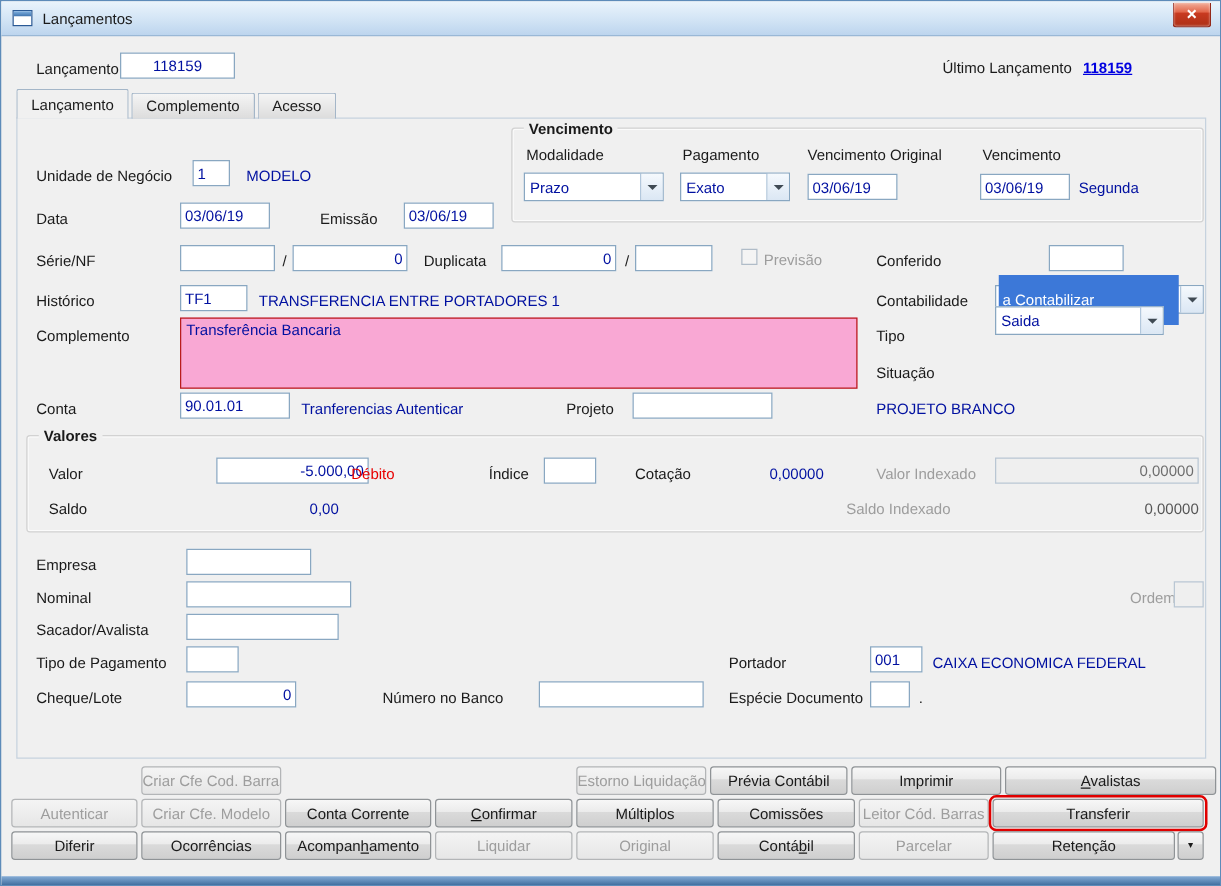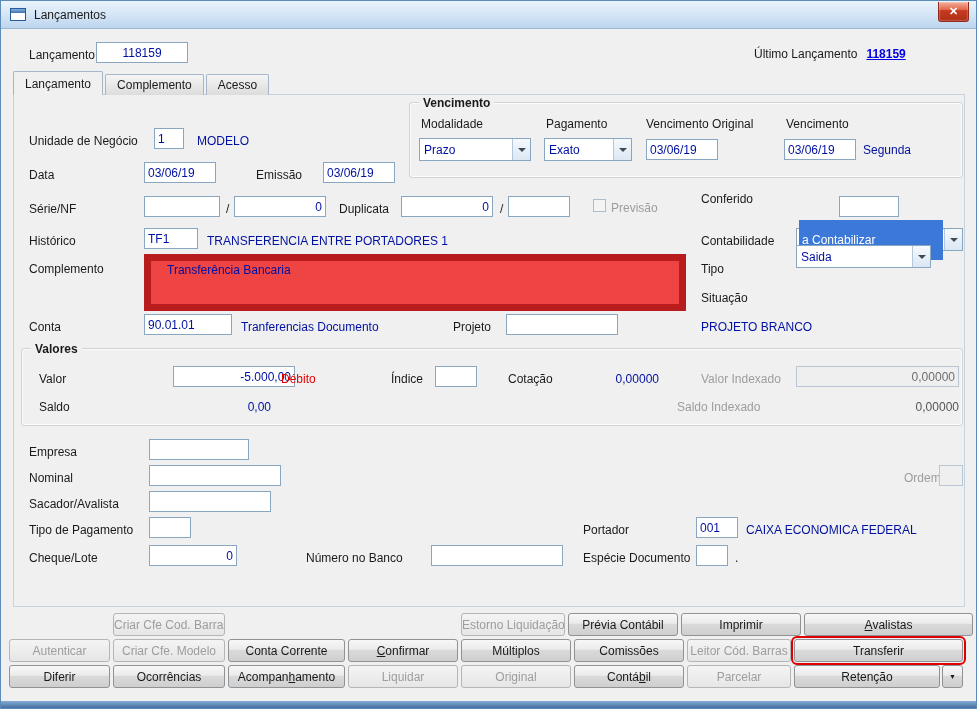--- a/index.html
+++ b/index.html
@@ -21,22 +21,22 @@
   .lbl.g{color:#9d9d9d;}
   .val{position:absolute;white-space:nowrap;color:var(--value,#0010a0);}
   .val.r{text-align:right;}
   .val.red{color:var(--debit,#e80000);}
   .val.grey{color:#555;}
   .field{position:absolute;height:21px;border:1px solid #89a7c1;background:#fff;
     color:var(--value,#0010a0);font:12px "Liberation Sans",sans-serif;padding:0 3px;box-sizing:border-box;}
   .field.num{text-align:right;}
   .field.ctr{text-align:center;}
   .field:disabled{background:#efefef;color:#6e6e6e;border-color:#b9c6d3;}
-  .area{position:absolute;border:7px solid #b91c1c;background:#ef4444;color:var(--value,#0010a0);
-    font:12px "Liberation Sans",sans-serif;padding:2px 16px;box-sizing:border-box;resize:none;overflow:hidden;}
+  .area{position:absolute;border:1px solid #b91c1c;background:#f9a8d4;color:var(--value,#0010a0);
+    font:12px "Liberation Sans",sans-serif;padding:2px 4px;box-sizing:border-box;resize:none;overflow:hidden;}
   .link{color:var(--link,#0000e0);font-weight:bold;text-decoration:underline;cursor:pointer;white-space:nowrap;}
   .tabs{position:absolute;left:12px;top:70px;display:flex;align-items:flex-end;z-index:6;}
   .tab{height:21px;padding:0 11px;display:flex;align-items:center;background:linear-gradient(#f5f5f5,#dcdcdc);
     border:1px solid #a4b6c8;border-bottom:none;border-radius:2px 2px 0 0;margin-right:2px;cursor:pointer;box-sizing:border-box;}
   .tab.active{height:24px;background:#f0f0f0;z-index:7;}
   .panel{position:absolute;left:12px;top:93px;width:952px;height:513px;border:1px solid #c6d2de;
     background:#f0f0f0;box-sizing:border-box;}
   .groupbox{position:absolute;border:1px solid #d2d2d2;border-radius:3px;box-shadow:inset 0 0 0 1px #fbfbfb;}
   .grouplabel{position:absolute;font-weight:bold;background:#f0f0f0;padding:0 4px;white-space:nowrap;z-index:2;}
   .combo{position:absolute;height:23px;border:1px solid #89a7c1;background:#fff;display:flex;align-items:center;
@@ -127,21 +127,21 @@
   <span class="lbl" style="left:28px;top:201px">Série/NF</span>
   <input class="field" style="left: 143px; top: 195px; width: 76px;" value="">
   <span class="lbl" style="left:225px;top:201px">/</span>
   <input class="field num" style="left: 233px; top: 195px; width: 92px;" value="0">
   <span class="lbl" style="left:338px;top:201px">Duplicata</span>
   <input class="field num" style="left: 400px; top: 195px; width: 92px;" value="0">
   <span class="lbl" style="left:499px;top:201px">/</span>
   <input class="field" style="left: 507px; top: 195px; width: 62px;" value="">
   <span class="checkbox" style="left:592px;top:198px"></span>
   <span class="lbl g" style="left:610px;top:200px">Previsão</span>
-  <span class="lbl" style="left:700px;top:191px">Conferido</span>
+  <span class="lbl" style="left:700px;top:201px">Conferido</span>
   <input class="field" style="left: 838px; top: 195px; width: 60px;" value="">
 
   <span class="lbl" style="left:28px;top:233px">Histórico</span>
   <input class="field" style="left: 143px; top: 227px; width: 54px;" value="TF1">
   <span class="val" style="left:206px;top:233px">TRANSFERENCIA ENTRE PORTADORES 1</span>
   <span class="lbl" style="left:700px;top:233px">Contabilidade</span>
   <div class="combo selected" style="left:795px;top:227px;width:167px">
     <span class="combo-text">a Contabilizar</span>
     <span class="combo-arrow">
         <i class="tri"></i>
@@ -154,21 +154,21 @@
   <div class="combo" style="left:795px;top:244px;width:135px">
     <span class="combo-text">Saida</span>
     <span class="combo-arrow">
         <i class="tri"></i>
       </span>
   </div>
   <span class="lbl" style="left:700px;top:290px">Situação</span>
 
   <span class="lbl" style="left:28px;top:319px">Conta</span>
   <input class="field" style="left: 143px; top: 313px; width: 88px;" value="90.01.01">
-  <span class="val" style="left:240px;top:319px">Tranferencias Documento</span>
+  <span class="val" style="left:240px;top:319px">Tranferencias Autenticar</span>
   <span class="lbl" style="left:452px;top:319px">Projeto</span>
   <input class="field" style="left: 505px; top: 313px; width: 112px;" value="">
   <span class="val" style="left:700px;top:319px">PROJETO BRANCO</span>
 
   <div class="groupbox" style="left:20px;top:347px;width:940px;height:76px"></div>
   <span class="grouplabel" style="left:30px;top:341px">Valores</span>
   <span class="lbl" style="left:38px;top:371px">Valor</span>
   <input class="field num" style="left: 148px; top: 365px; width: 122px; margin-left: 24px;" value="-5.000,00">
   <span class="val red" style="left:280px;top:371px">Débito</span>
   <span class="lbl" style="left:390px;top:371px">Índice</span>

